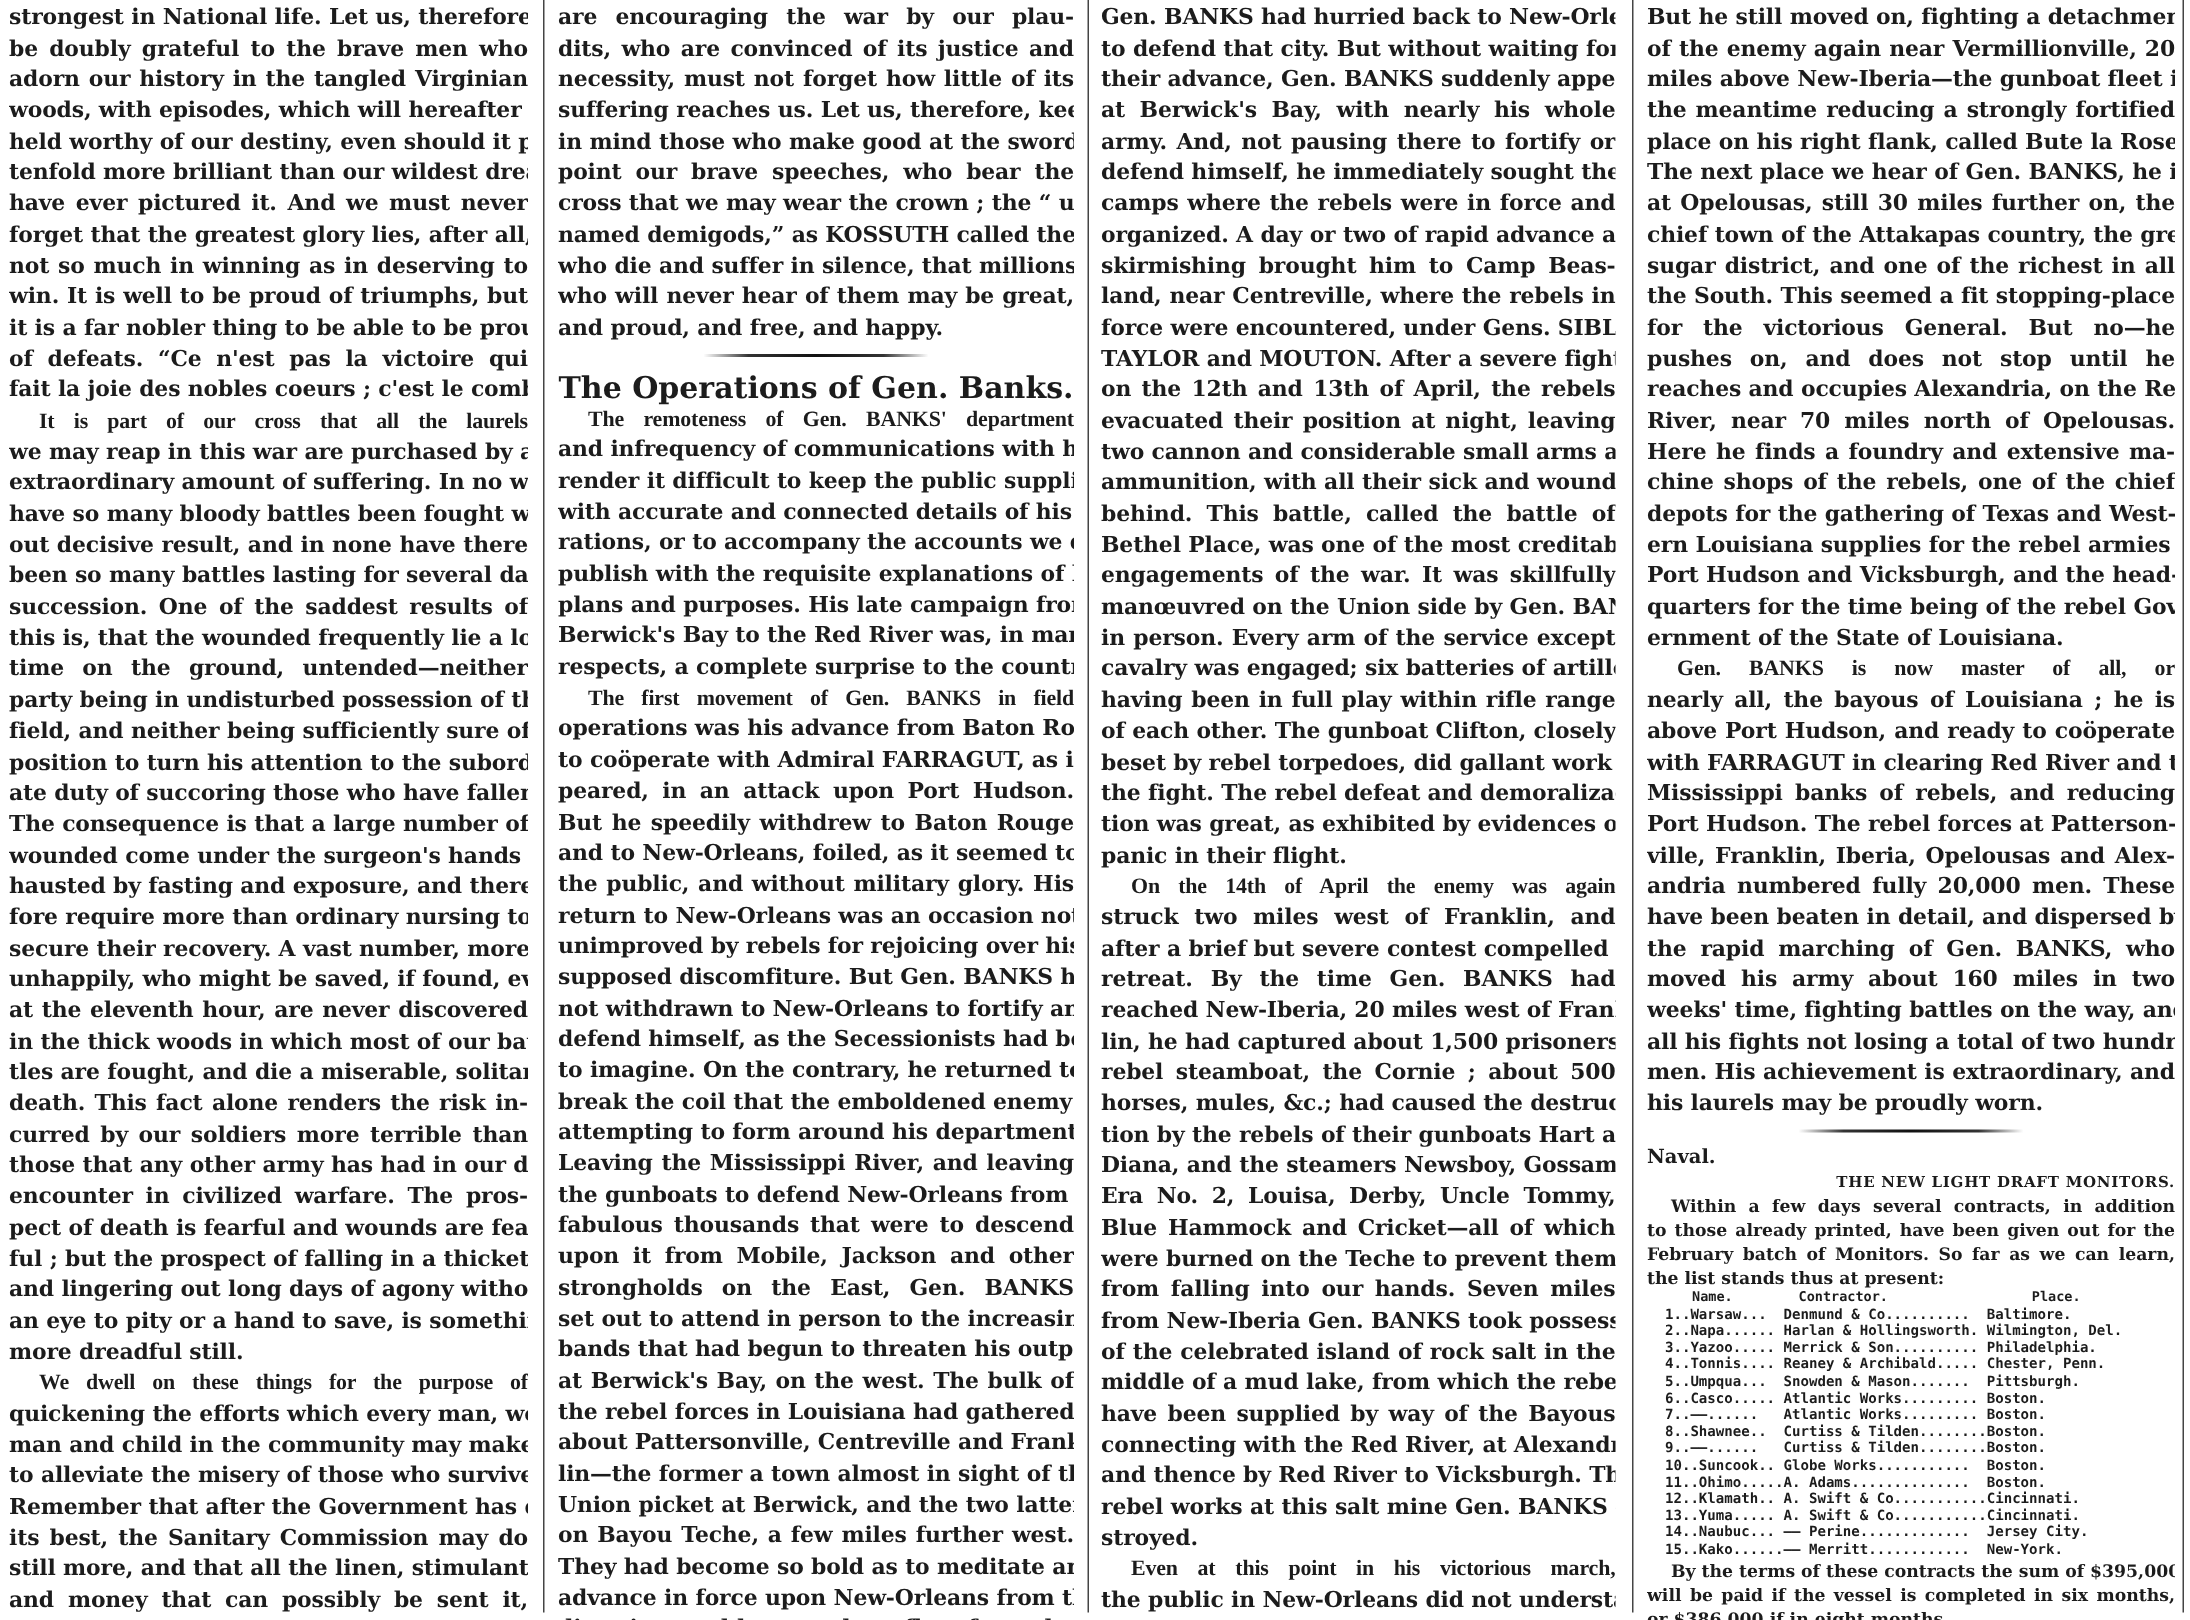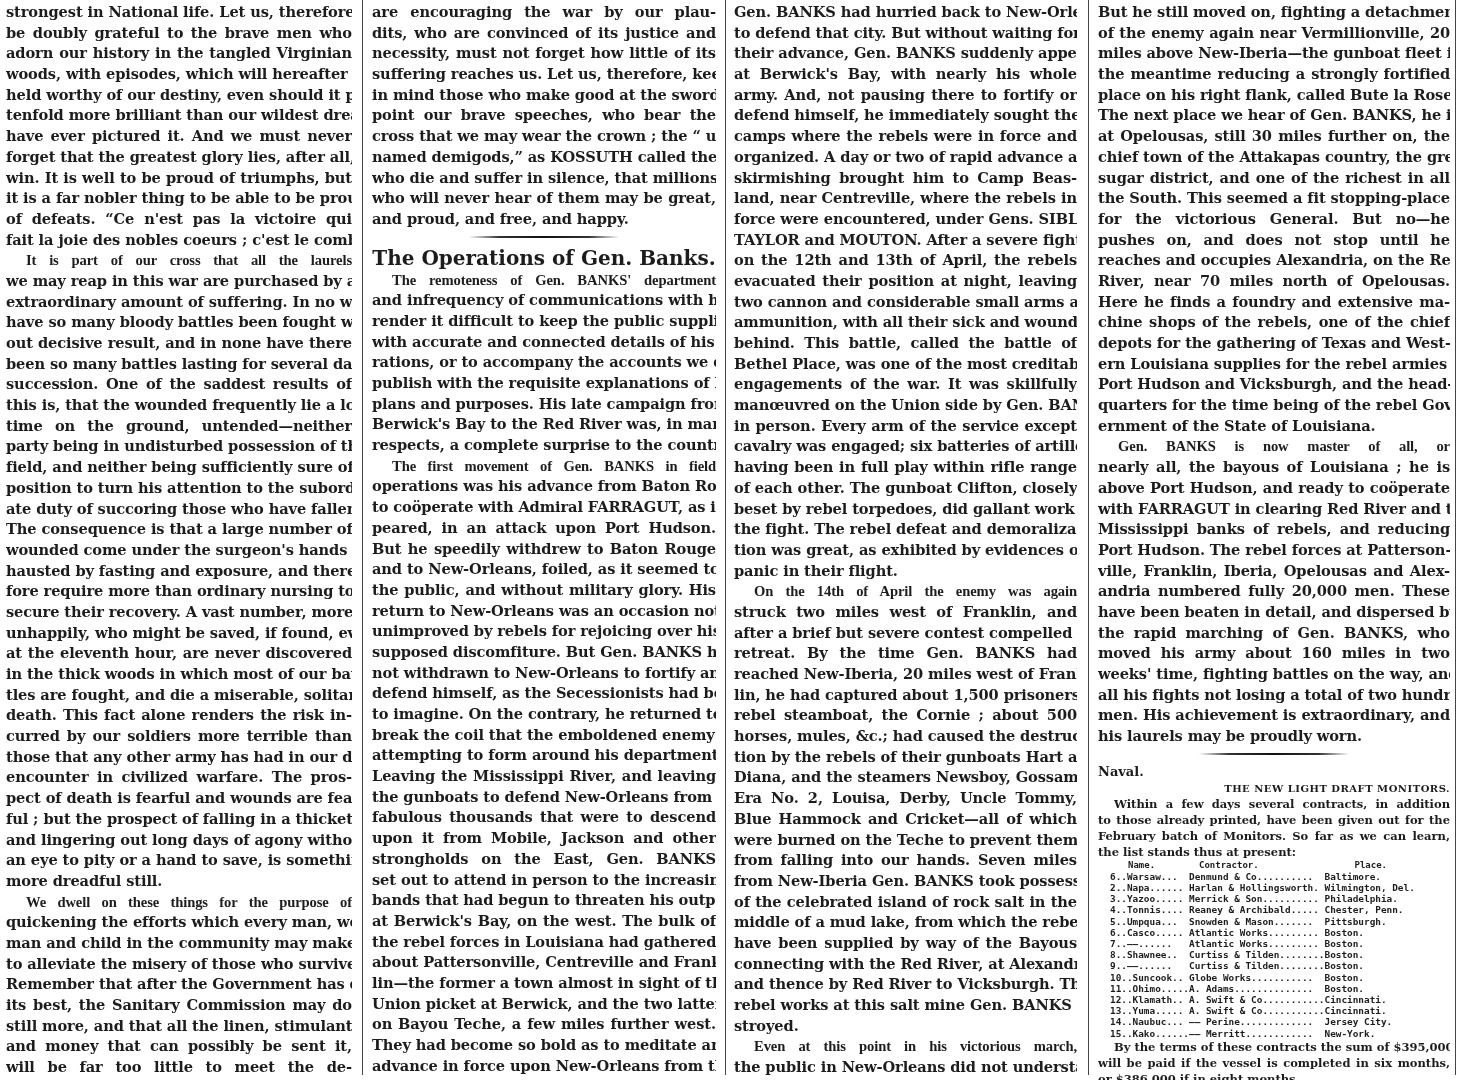--- a/index.html
+++ b/index.html
@@ -42,20 +42,21 @@
 <div class="col c1" id="col1">
     <div>
       <span class="line">strongest in National life.   Let us, therefore.</span>
       <span class="line">be doubly grateful to the brave men who</span>
       <span class="line">adorn our history in the tangled Virginian</span>
       <span class="line">woods, with episodes, which will hereafter be</span>
       <span class="line">held worthy of our destiny, even should it prove</span>
       <span class="line">tenfold more brilliant than our wildest dreams</span>
       <span class="line">have ever pictured it.  And we must never</span>
       <span class="line">forget that the greatest glory lies, after all,</span>
+      <span class="line">not so much in winning as in deserving to</span>
       <span class="line">win.  It is well to be proud of triumphs, but</span>
       <span class="line">it is a far nobler thing to be able to be proud</span>
       <span class="line">of defeats.  “Ce n'est pas la victoire qui</span>
       <span class="line last">fait la joie des nobles coeurs ; c'est le combat.”</span>
     </div>
     <div>
       <span class="line ind">It is part of our cross that all the laurels</span>
       <span class="line">we may reap in this war are purchased by an</span>
       <span class="line">extraordinary amount of suffering.  In no war</span>
       <span class="line">have so many bloody battles been fought with-</span>
@@ -277,21 +278,21 @@
     <table class="mon">
       <thead>
           <tr>
         <th style="padding-left:18px;">Name.</th>
         <th style="padding-left:10px;">Contractor.</th>
         <th style="padding-left:30px;">Place.</th>
       </tr>
         </thead>
       <tbody id="mon-body">
           <tr>
-            <td>6..Warsaw...</td>
+            <td>1..Warsaw...</td>
             <td>Denmund &amp; Co..........</td>
             <td>Baltimore.</td>
           </tr>
           <tr>
             <td>2..Napa......</td>
             <td>Harlan &amp; Hollingsworth.</td>
             <td>Wilmington, Del.</td>
           </tr>
           <tr>
             <td>3..Yazoo.....</td>

